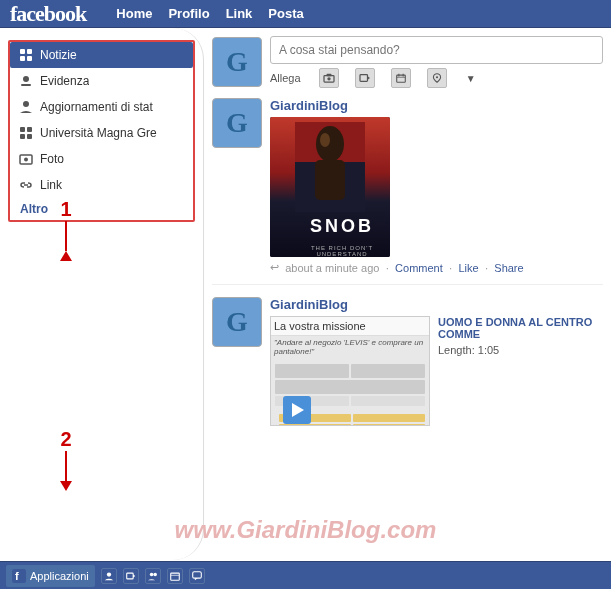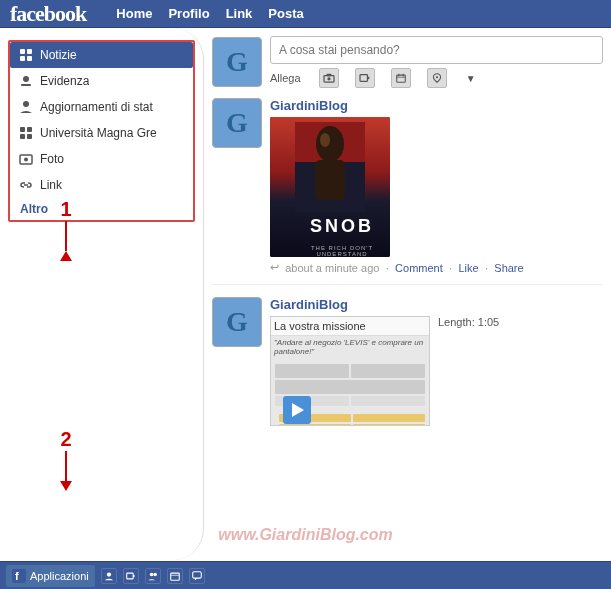--- a/index.html
+++ b/index.html
@@ -343,21 +343,21 @@
     }
 
     
     .watermark {
       position: absolute;
       bottom: 45px;
       left: 0;
       right: 0;
       text-align: center;
       color: #e8b4b4;
-      font-size: 16px;
+      font-size: 24px;
       font-style: italic;
       font-weight: bold;
       pointer-events: none;
     }
 
     
     #taskbar {
       position: absolute;
       bottom: 0;
       left: 0;
@@ -587,20 +587,21 @@
               </div>
               <div style="flex:1;margin-left:4px;display:grid;grid-template-columns:1fr 1fr;gap:2px;">
                 <div style="background:#e8c86a;height:8px;border-radius:1px;"></div>
                 <div style="background:#e8c86a;height:8px;border-radius:1px;"></div>
                 <div style="background:#e8c86a;height:8px;border-radius:1px;"></div>
                 <div style="background:#e8c86a;height:8px;border-radius:1px;"></div>
               </div>
             </div>
           </div>
           <div class="video-right-info">
+            <div class="video-right-title">UOMO E DONNA AL CENTRO COMME</div>
             <div class="video-length">
               <span>Length:</span>
               <span>1:05</span>
             </div>
           </div>
         </div>
       </div>
     </div>
 
   </div>

